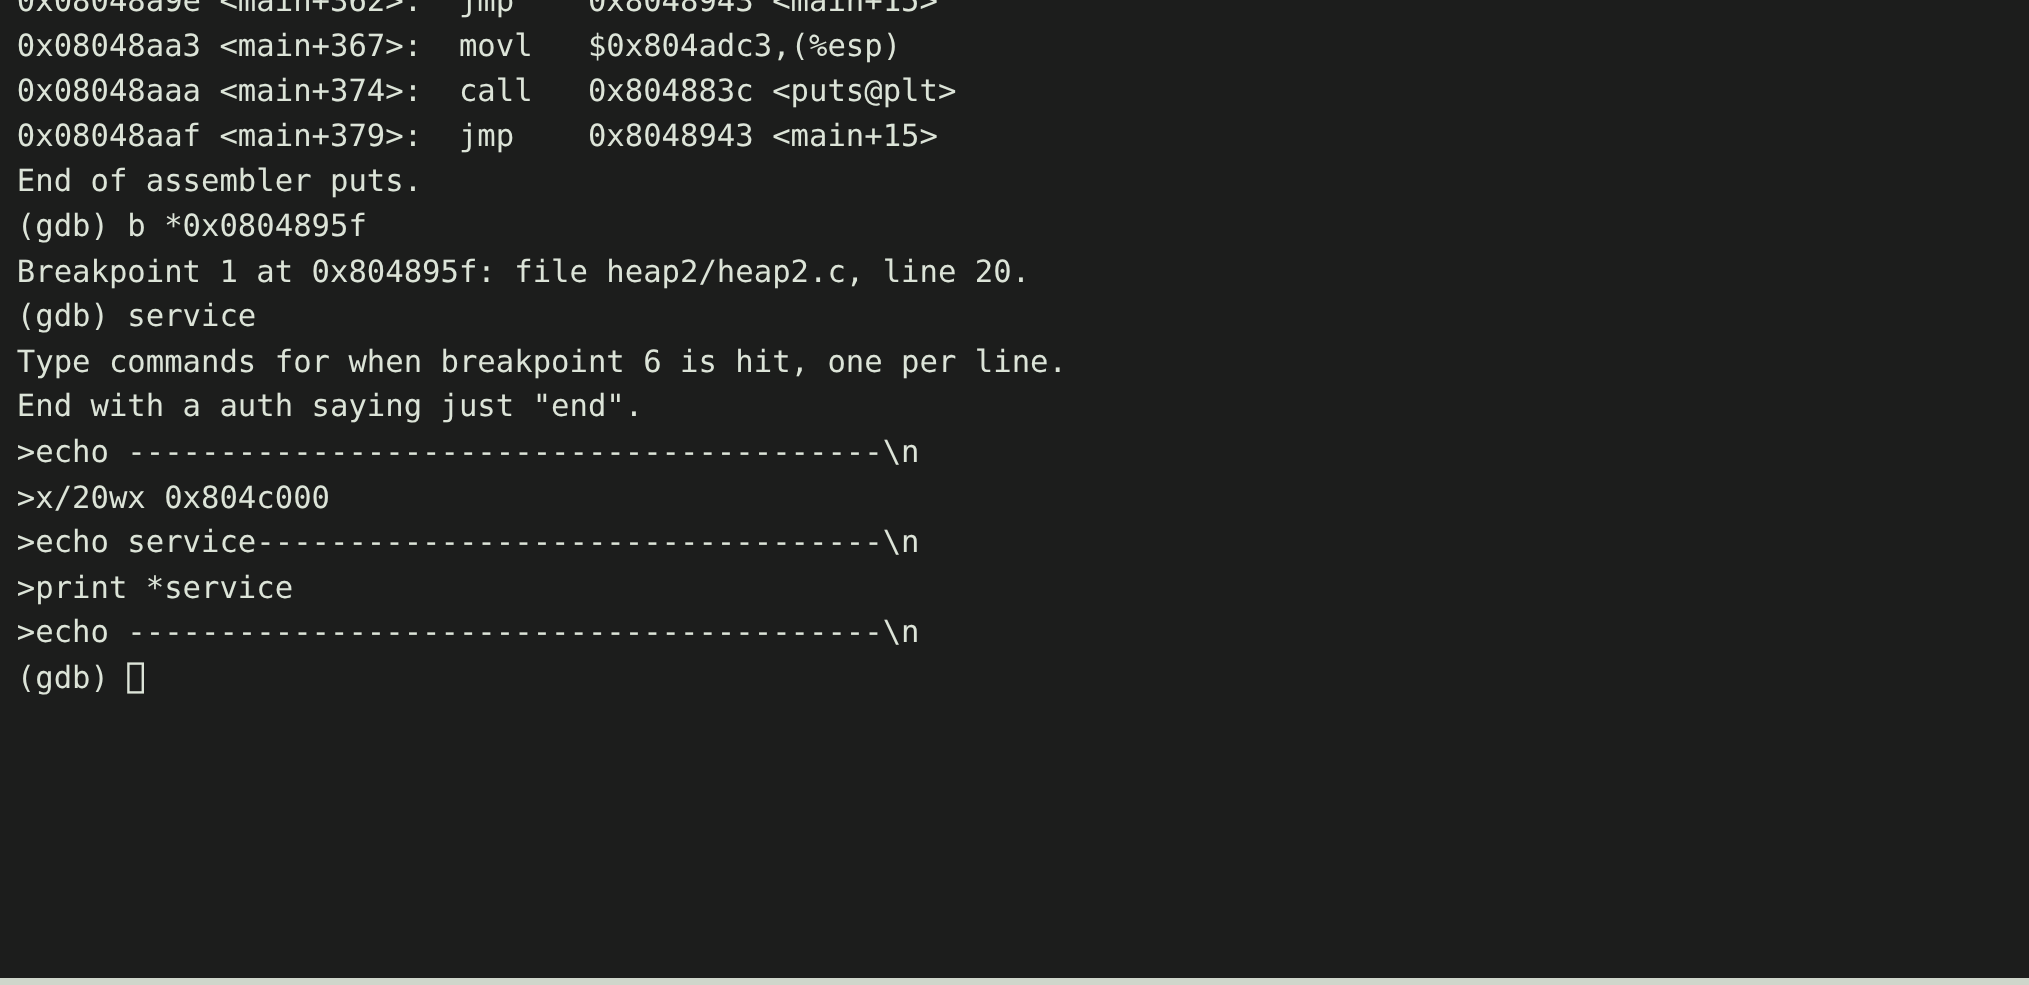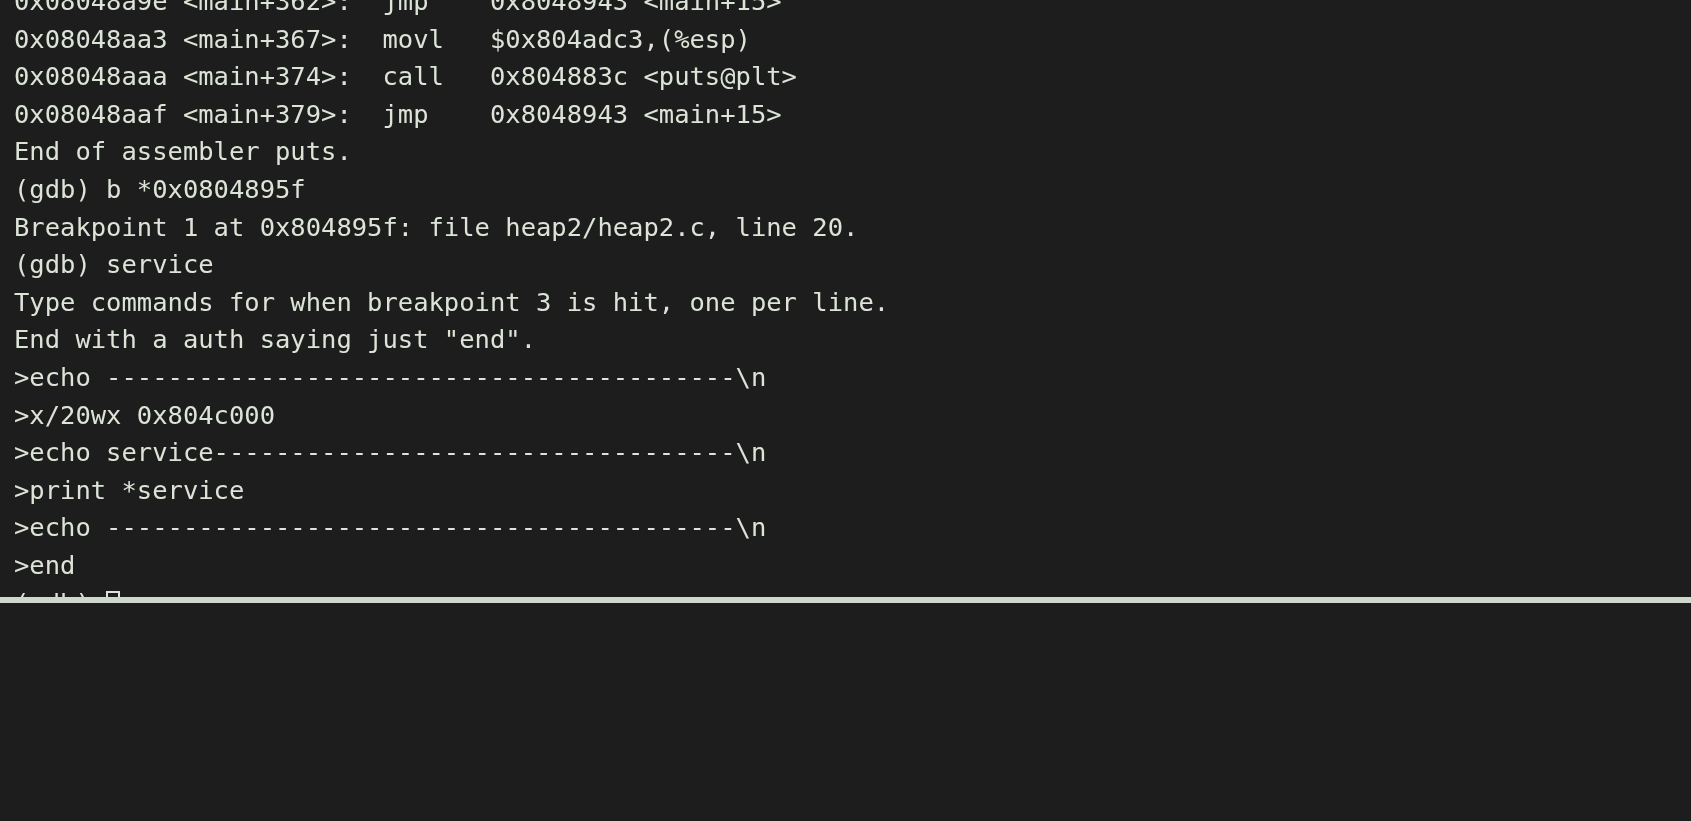--- a/index.html
+++ b/index.html
@@ -4,21 +4,21 @@
 <title>GDB Terminal</title>
 <style>
   html, body {
     margin: 0;
     padding: 0;
     background: #1c1d1c;
   }
   #terminal {
     position: relative;
     width: 1691px;
-    height: 603px;
+    height: 821px;
     background: #1c1d1c;
     overflow: hidden;
     box-sizing: border-box;
   }
   #screen {
     position: absolute;
     left: 0;
     top: 0;
     width: 1691px;
     padding: 0 0 0 14px;
@@ -65,28 +65,27 @@
   <div id="screen">
 
     <div class="line">0x08048a9e &lt;main+362&gt;:  jmp    0x8048943 &lt;main+15&gt;</div>
     <div class="line">0x08048aa3 &lt;main+367&gt;:  movl   $0x804adc3,(%esp)</div>
     <div class="line">0x08048aaa &lt;main+374&gt;:  call   0x804883c &lt;puts@plt&gt;</div>
     <div class="line">0x08048aaf &lt;main+379&gt;:  jmp    0x8048943 &lt;main+15&gt;</div>
     <div class="line">End of assembler puts.</div>
     <div class="line">(gdb) b *0x0804895f</div>
     <div class="line">Breakpoint 1 at 0x804895f: file heap2/heap2.c, line 20.</div>
     <div class="line">(gdb) service</div>
-    <div class="line">Type commands for when breakpoint 3 is hit, one per line.</div>
+    <div class="line">Type commands for when breakpoint 6 is hit, one per line.</div>
     <div class="line">End with a auth saying just "end".</div>
     <div class="line">&gt;echo -----------------------------------------\n</div>
     <div class="line">&gt;x/20wx 0x804c000</div>
     <div class="line">&gt;echo service----------------------------------\n</div>
     <div class="line">&gt;print *service</div>
     <div class="line">&gt;echo -----------------------------------------\n</div>
-    <div class="line">&gt;end</div>
 
     <div class="line"><span>(gdb) </span><span></span><span class="cursor"></span></div>
 
   </div>
 
   <div id="bottom-strip"></div>
 
 </div>
 
 </body></html>

